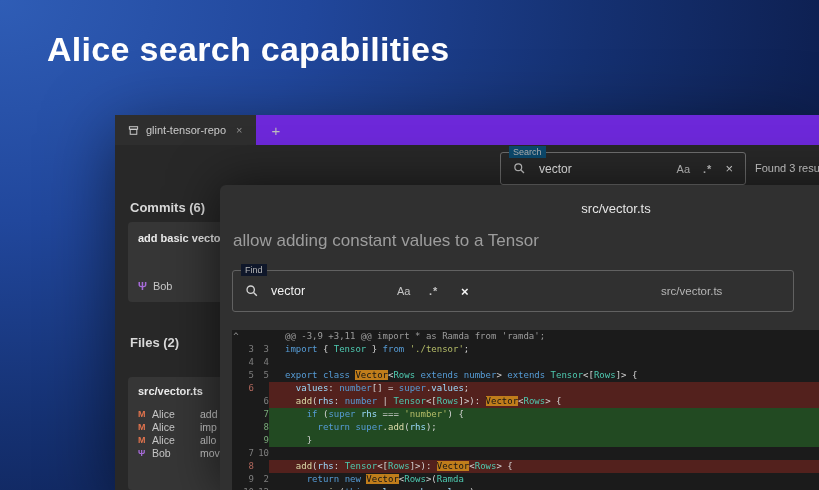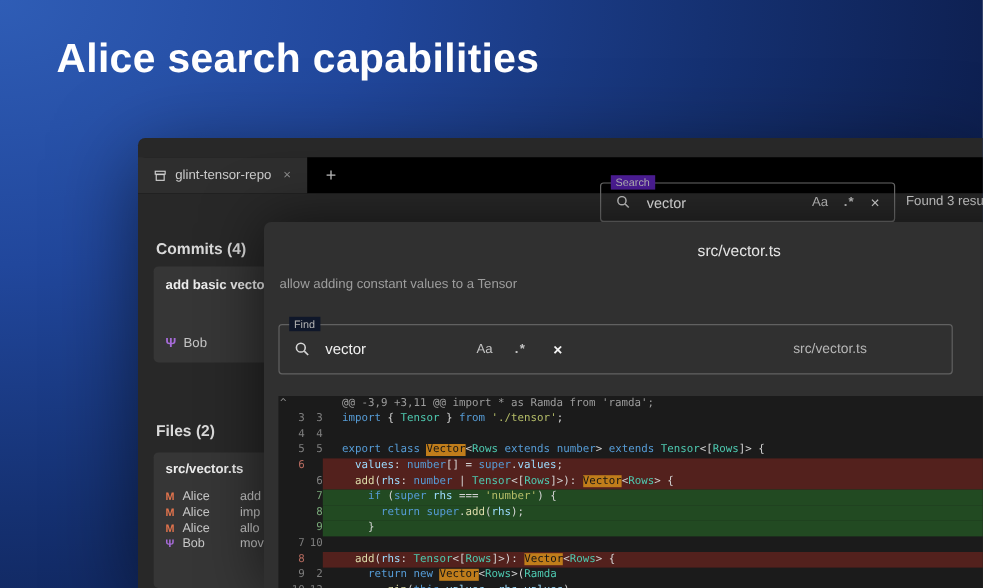--- a/index.html
+++ b/index.html
@@ -7,56 +7,56 @@
   body{
     width:819px;height:490px;overflow:hidden;position:relative;
     font-family:"Liberation Sans",sans-serif;
     background:radial-gradient(150% 180% at 0% 0%, #2f5db6 0%, #21479c 25%, #153172 48%, #0c1c4a 72%, #070e27 100%);
   }
   .heading{position:absolute;left:47px;top:30px;margin:0;font-size:34px;font-weight:600;color:#ffffff;letter-spacing:.3px}
 
   
   .window{position:absolute;left:115px;top:115px;width:704px;height:375px;background:#282828;
           border-radius:6px 0 0 0;box-shadow:0 18px 70px rgba(0,0,0,.55)}
-  .tabbar{position:absolute;left:0;top:16px;right:0;height:30px;background:#000000;border-radius:6px 0 0 0;display:flex}
+  .tabbar{position:absolute;left:0;top:0;right:0;height:30px;background:#6d28d9;border-radius:6px 0 0 0;display:flex}
   .tab{display:flex;align-items:center;gap:7px;padding:0 13px;background:#2e2e2e;font-size:11px;color:#cbcbcb}
   .tab-close{color:#8f8f8f;font-size:11px;margin-left:3px}
   .newtab{display:flex;align-items:center;padding:0 16px;font-size:15px;color:#bdbdbd}
 
   .fld{position:absolute;border:1px solid #6e6e6e;border-radius:3px}
   .fld .lg{position:absolute;top:-7px;left:8px;font-size:9px;color:#b4b4b4;padding:0 4px;line-height:12px}
   .search-fld{left:385px;top:37px;width:246px;height:33px}
-  .search-fld .lg{background:#4c1d95}
+  .search-fld .lg{background:#0c4a6e}
   .fld-row{position:absolute;left:0;right:0;top:0;bottom:0;display:flex;align-items:center;padding:0 12px;gap:13px}
   .q-value{font-size:12px;color:#ededed;flex:1}
   .icon-aa{font-size:11px;color:#c4c4c4}
   .icon-rx{font-size:11px;font-weight:bold;color:#c4c4c4;letter-spacing:1px}
   .icon-x{font-size:13px;color:#dcdcdc}
   .found{position:absolute;left:640px;top:47px;font-size:11px;color:#d2d2d2;white-space:nowrap}
 
   .sec-h{position:absolute;font-size:13px;font-weight:bold;color:#d9d9d9}
   .commits-h{left:15px;top:85px}
-  .files-h{left:15px;top:236px}
+  .files-h{left:15px;top:220px}
   .card{position:absolute;left:13px;width:115px;background:#363636;border-radius:4px}
   .commit-card{top:107px;height:80px}
   .commit-title{position:absolute;left:10px;top:10px;font-size:11px;font-weight:bold;color:#ececec;white-space:nowrap;overflow:hidden;max-width:100px}
   .author{position:absolute;left:10px;bottom:10px;display:flex;align-items:center;gap:6px;font-size:11px;color:#c6c6c6}
   .avatar{font-size:11px;font-weight:bold}
   .files-card{top:262px;height:113px}
   .file-title{position:absolute;left:10px;top:8px;font-size:11px;font-weight:bold;color:#ececec}
   #file-rows{position:absolute;left:10px;top:30px;right:2px}
   .file-row{display:flex;align-items:center;height:13px;font-size:10.5px;color:#c6c6c6;white-space:nowrap}
   .file-ic{width:14px;font-size:9px;font-weight:bold}
   .file-name{width:48px}
 
   
   .overlay{position:absolute;left:220px;top:185px;width:792px;height:305px;background:#303030;
            border-radius:6px 0 0 0;box-shadow:0 0 50px rgba(0,0,0,.6)}
   .ov-title{position:absolute;top:16px;left:0;width:100%;text-align:center;font-size:13px;color:#e5e5e5}
-  .ov-sub{position:absolute;left:13px;top:46px;font-size:11px;color:#9d9d9d}
+  .ov-sub{position:absolute;left:13px;top:46px;font-size:17px;color:#9d9d9d}
   .find-fld{left:12px;top:85px;width:562px;height:42px;border-color:#616161}
   .find-fld .lg{background:#0f172a}
   .abs{position:absolute;top:50%;transform:translateY(-50%)}
   .f-mag{left:12px}
   .f-val{left:38px;font-size:12.5px;color:#f0f0f0}
   .f-aa{left:164px}
   .f-rx{left:196px}
   .f-x{left:228px;color:#f5f5f5;font-weight:bold}
   .f-file{left:428px;font-size:11.5px;color:#b6b6b6}
 
@@ -104,21 +104,21 @@
         <line x1="9.8" y1="9.8" x2="13.5" y2="13.5" stroke="#c8c8c8" stroke-width="1.6"></line>
       </svg>
       <span class="q-value">vector</span>
       <span class="icon-aa">Aa</span>
       <span class="icon-rx">.*</span>
       <span class="icon-x">×</span>
     </div>
   </div>
   <div class="found">Found 3 results</div>
 
-  <div class="sec-h commits-h">Commits (4)</div>
+  <div class="sec-h commits-h">Commits (6)</div>
   <div class="card commit-card">
     <div class="commit-title">add basic vector</div>
     <div class="author">
       <span class="avatar" style="color: rgb(166, 107, 216);">Ψ</span>
       <span>Bob</span>
     </div>
   </div>
 
   <div class="sec-h files-h">Files (2)</div>
   <div class="card files-card">

